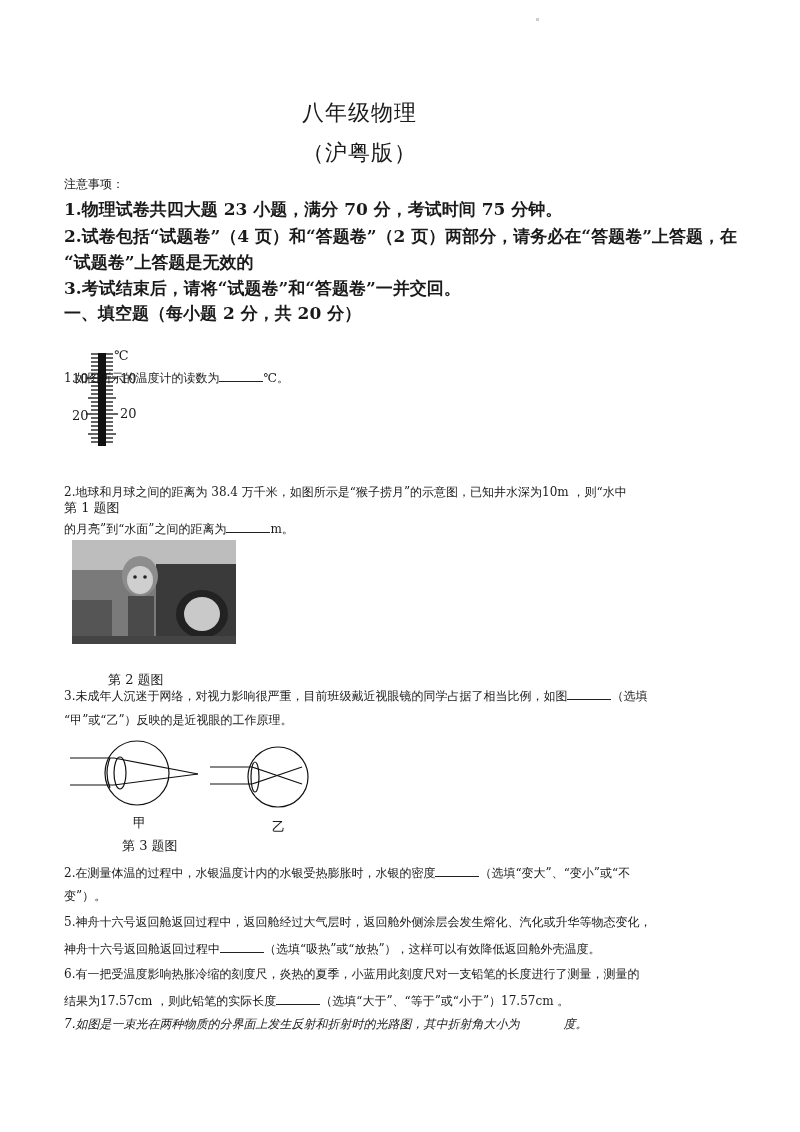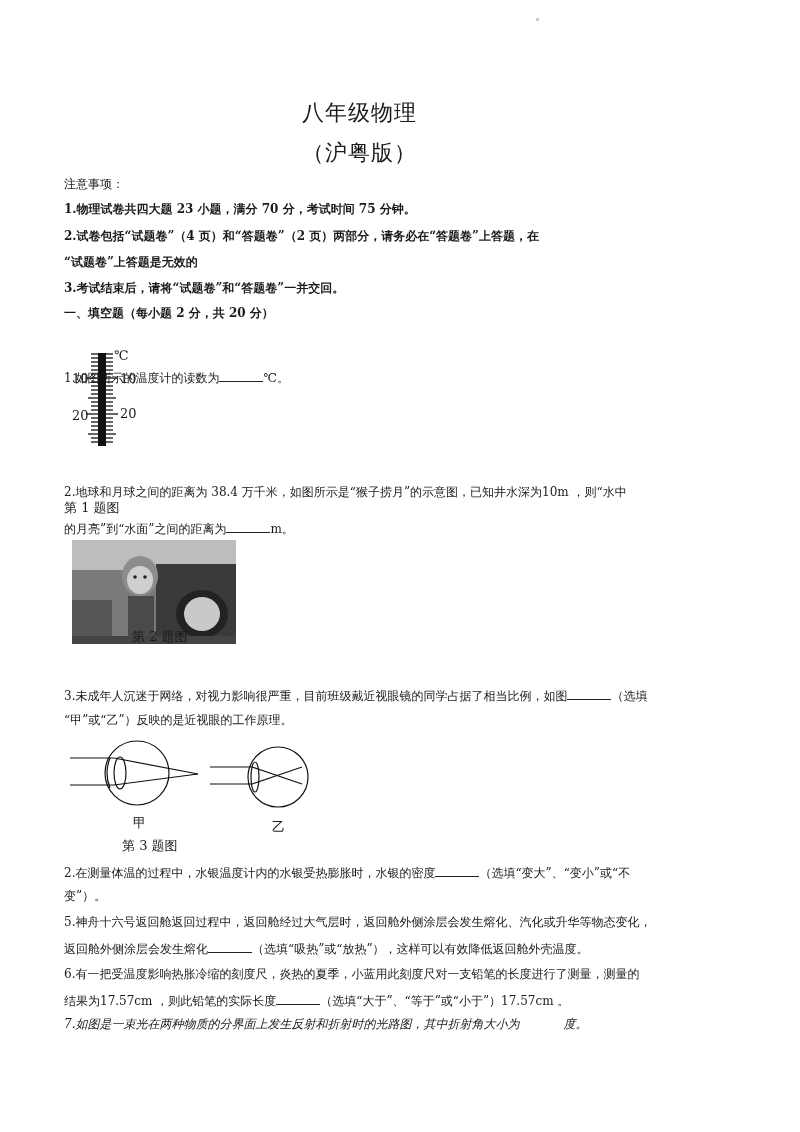--- a/index.html
+++ b/index.html
@@ -1,21 +1,21 @@
 <!DOCTYPE html>
 <html><head>
 <meta charset="utf-8">
 <style>
   html, body { margin:0; padding:0; background:#ffffff; }
   body { width:800px; height:1132px; position:relative; overflow:hidden;
          font-family:"DejaVu Serif","Liberation Serif",serif; color:#1a1a1a; }
   .abs { position:absolute; }
   .title { left:0; width:719px; text-align:center; font-size:22px; letter-spacing:1px; }
   .line { left:64px; font-size:12px; white-space:nowrap; line-height:20px; }
-  .bold { font-weight:bold; font-size:12px; }
+  .bold { font-weight:bold; font-size:17px; }
   .blank { display:inline-block; width:44px; border-bottom:1px solid #222; height:14px; vertical-align:baseline; }
   .blank.empty { border-bottom:none; }
   .caption { font-size:13px; }
   .dots { top:18px; left:536px; width:3px; height:3px; background:#ccc; }
 </style>
 </head>
 <body>
 
 <div class="abs dots"></div>
 
@@ -82,21 +82,21 @@
     <ellipse cx="130" cy="74" rx="26" ry="24" fill="#222"></ellipse>
     <ellipse cx="130" cy="74" rx="18" ry="17" fill="#c9c9c9"></ellipse>
     <ellipse cx="68" cy="36" rx="18" ry="20" fill="#8d8d8d"></ellipse>
     <ellipse cx="68" cy="40" rx="13" ry="14" fill="#cfcfcf"></ellipse>
     <circle cx="63" cy="37" r="1.8" fill="#222"></circle>
       <circle cx="73" cy="37" r="1.8" fill="#222"></circle>
     <rect x="56" y="56" width="26" height="48" fill="#4a4a4a"></rect>
     <rect x="0" y="96" width="164" height="8" fill="#444"></rect>
   </svg>
 </div>
-<div class="abs line caption" style="left:108px; top:627px;margin-left:24px;">第 2 题图</div>
+<div class="abs line caption" style="left:108px; top:670px;">第 2 题图</div>
 
 <div class="abs line" style="top:685px;">
   <span>3.未成年人沉迷于网络，对视力影响很严重，目前班级戴近视眼镜的同学占据了相当比例，如图</span><span class="blank"></span><span>（选填</span>
 </div>
 <div class="abs line" style="top:710px;">“甲”或“乙”）反映的是近视眼的工作原理。</div>
 <div class="abs" style="left:70px; top:738px; width:240px; height:80px;">
   <svg width="240" height="80" viewBox="0 0 240 80" fill="none" stroke="#111" stroke-width="1.2">
     <circle cx="67" cy="35" r="32"></circle>
     <ellipse cx="50" cy="35" rx="6" ry="16"></ellipse>
     <path d="M40 20 Q34 35 40 50"></path>
@@ -116,21 +116,21 @@
 <div class="abs caption" style="left:272px; top:818px;">乙</div>
 <div class="abs line caption" style="left:122px; top:836px;">第 3 题图</div>
 
 <div class="abs line" style="top:862px;">
   <span>2.在测量体温的过程中，水银温度计内的水银受热膨胀时，水银的密度</span><span class="blank"></span><span>（选填“变大”、“变小”或“不</span>
 </div>
 <div class="abs line" style="top:886px;">变”）。</div>
 
 <div class="abs line" style="top:912px;">5.神舟十六号返回舱返回过程中，返回舱经过大气层时，返回舱外侧涂层会发生熔化、汽化或升华等物态变化，</div>
 <div class="abs line" style="top:938px;">
-  <span>返回舱外侧涂层会发生熔化</span><span class="blank"></span><span>（选填“吸热”或“放热”），这样可以有效降低返回舱外壳温度。</span>
+  <span>神舟十六号返回舱返回过程中</span><span class="blank"></span><span>（选填“吸热”或“放热”），这样可以有效降低返回舱外壳温度。</span>
 </div>
 
 <div class="abs line" style="top:964px;">6.有一把受温度影响热胀冷缩的刻度尺，炎热的夏季，小蓝用此刻度尺对一支铅笔的长度进行了测量，测量的</div>
 <div class="abs line" style="top:990px;">
   <span>结果为17.57cm ，则此铅笔的实际长度</span><span class="blank"></span><span>（选填“大于”、“等于”或“小于”）17.57cm 。</span>
 </div>
 
 <div class="abs line" style="top:1014px;font-style:italic;">
   <span>7.如图是一束光在两种物质的分界面上发生反射和折射时的光路图，其中折射角大小为</span><span class="blank empty"></span><span>度。</span>
 </div>

